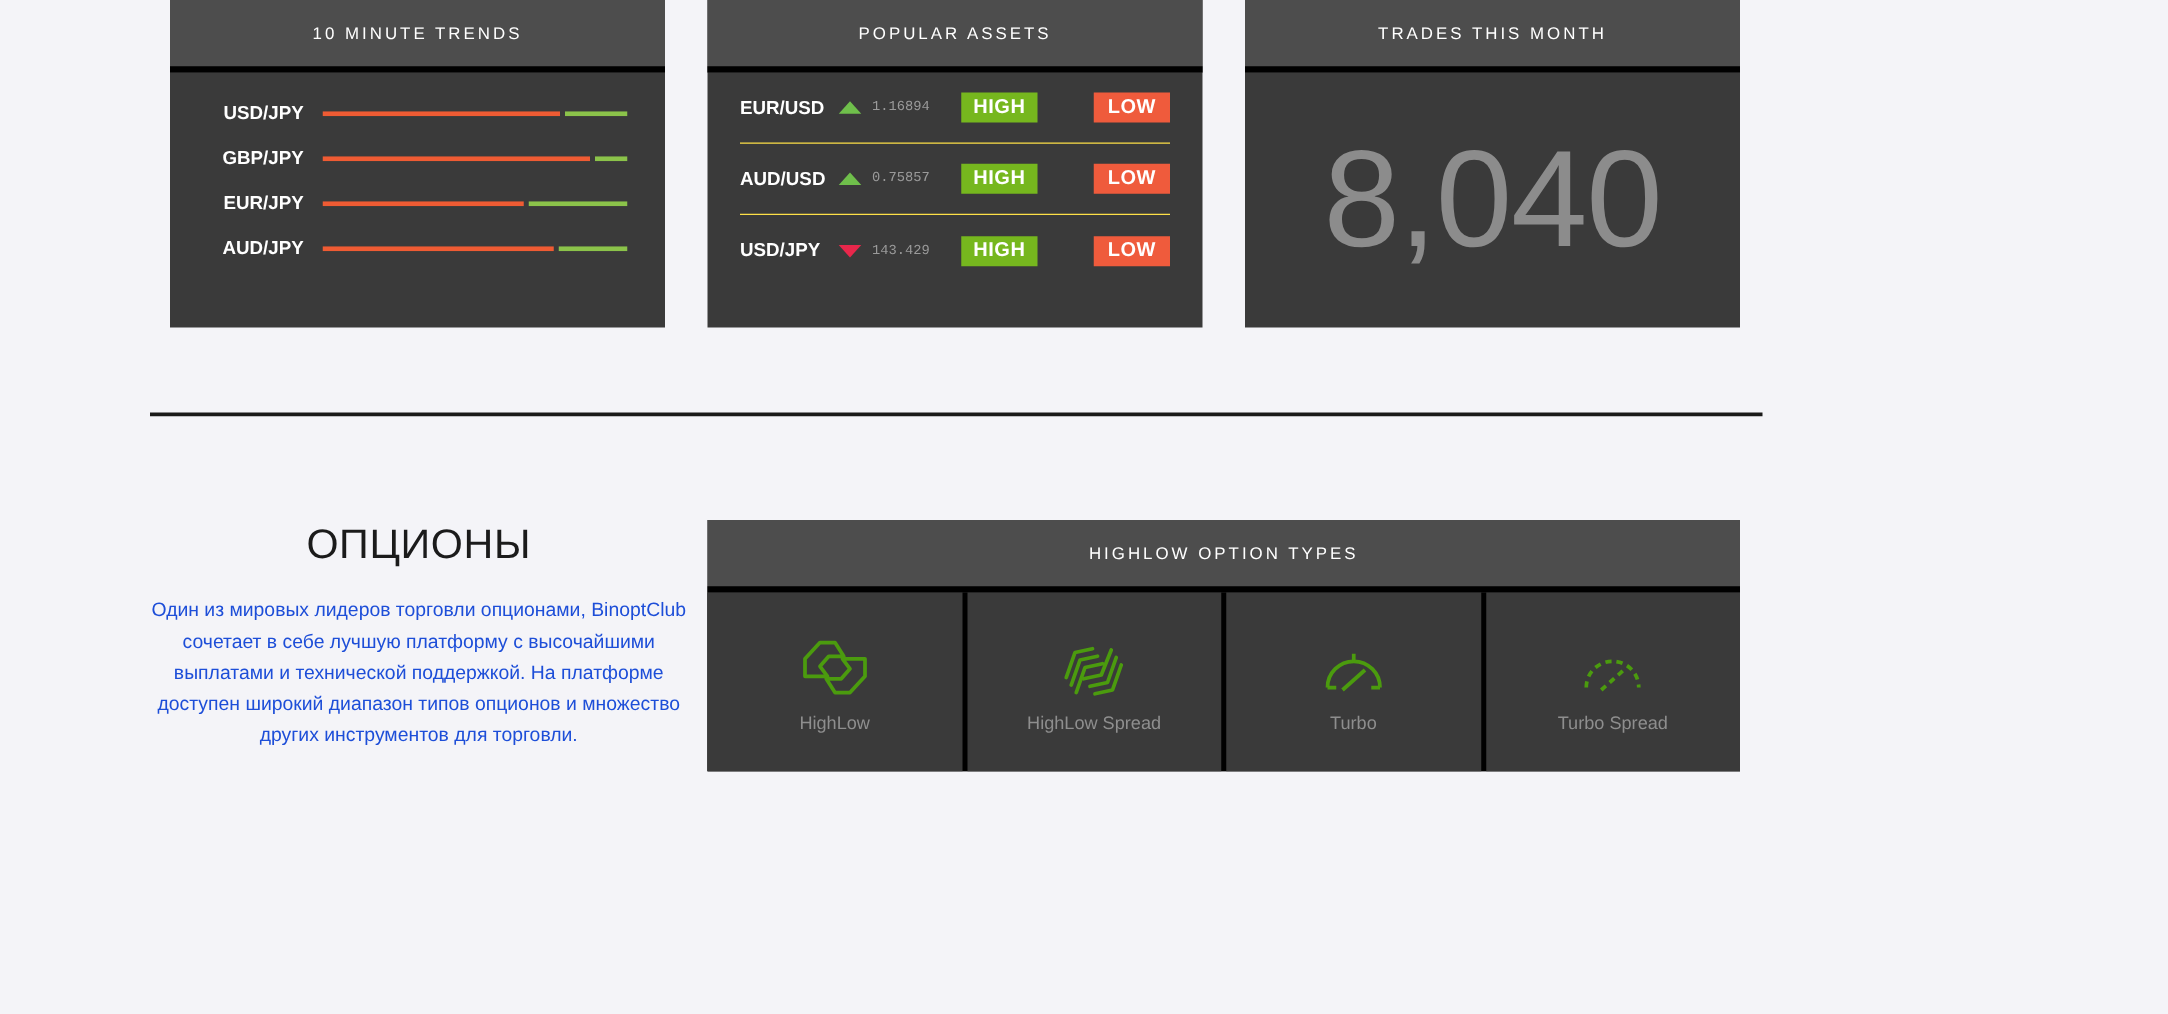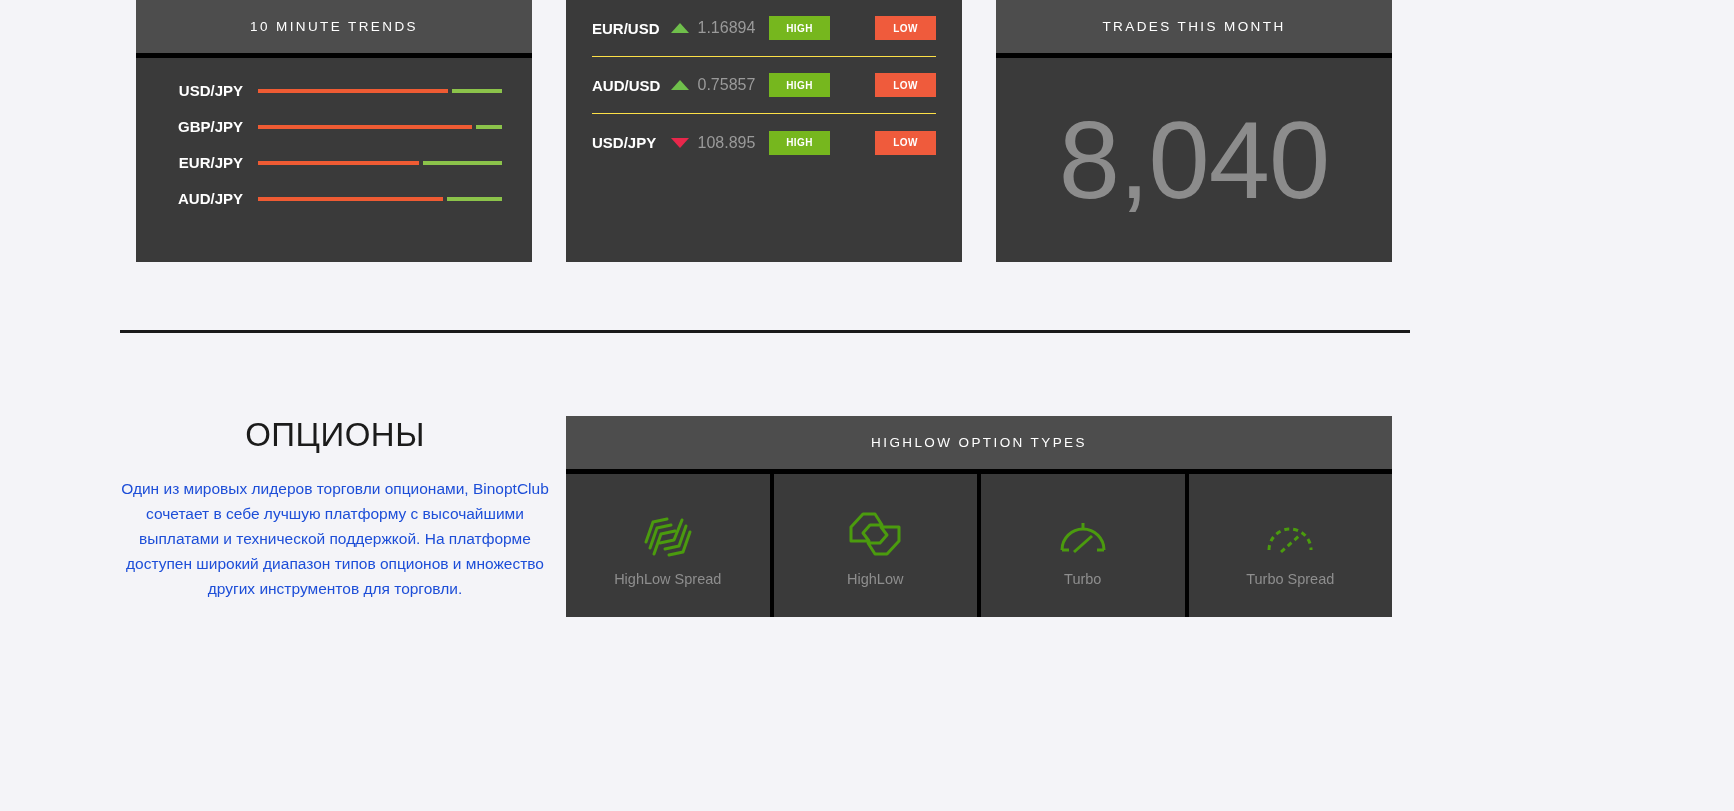--- a/index.html
+++ b/index.html
@@ -97,32 +97,33 @@
     border-right: 9px solid transparent;
     border-bottom: 10px solid #6fbf4b;
   }
   .arrow.down {
     border-left: 9px solid transparent;
     border-right: 9px solid transparent;
     border-top: 10px solid #e8274b;
   }
   .asset-price {
     color: #9a9a9a;
-    font-size: 16px;
+    font-size: 11px;
     width: 78px;
     white-space: nowrap;
+    font-family: Liberation Mono, monospace;
   }
   .asset-actions { margin-left: auto; display: flex; }
   .btn-high, .btn-low {
     width: 61px;
     height: 24px;
     display: flex;
     align-items: center;
     justify-content: center;
-    font-size: 10px;
+    font-size: 16px;
     font-weight: bold;
     color: #ffffff;
     letter-spacing: 0.4px;
     text-align: center;
   }
   .btn-high { background: #76b71e; }
   .btn-low  { background: #ef5b3c; margin-left: 45px; }
 
   
   .trades-value {
@@ -243,20 +244,23 @@
               <span class="gap"></span>
               <span class="up" style="width:23%"></span>
             </span>
           </div>
 
         </div>
       </div>
     </div>
 
     <div class="card">
+      <div class="card-header">
+        <span class="title">POPULAR ASSETS</span>
+      </div>
       <div class="card-body">
         <div class="asset-list">
 
           <div class="asset-row">
             <span class="asset-name">EUR/USD</span>
             <span class="arrow up"></span>
             <span class="asset-price">1.16894</span>
             <span class="asset-actions">
               <span class="btn-high">HIGH</span>
               <span class="btn-low">LOW</span>
@@ -269,21 +273,21 @@
             <span class="asset-price">0.75857</span>
             <span class="asset-actions">
               <span class="btn-high">HIGH</span>
               <span class="btn-low">LOW</span>
             </span>
           </div>
 
           <div class="asset-row">
             <span class="asset-name">USD/JPY</span>
             <span class="arrow down"></span>
-            <span class="asset-price">108.895</span>
+            <span class="asset-price">143.429</span>
             <span class="asset-actions">
               <span class="btn-high">HIGH</span>
               <span class="btn-low">LOW</span>
             </span>
           </div>
 
         </div>
       </div>
     </div>
 
@@ -305,47 +309,47 @@
     <div class="intro">
       <h2>ОПЦИОНЫ</h2>
       <p>Один из мировых лидеров торговли опционами, BinoptClub сочетает в себе лучшую платформу с высочайшими выплатами и технической поддержкой. На платформе доступен широкий диапазон типов опционов и множество других инструментов для торговли.</p>
     </div>
 
     <div class="options-panel">
       <div class="card-header">
         <span class="title">HIGHLOW OPTION TYPES</span>
       </div>
       <div class="options-body">
+
+        <div class="option-cell">
+          <span class="option-icon">
+            <svg width="58" height="52" viewBox="0 0 58 52" fill="none" stroke="#4b9b0e" stroke-width="3" stroke-linejoin="round">
+              <path d="M5 33 L5 19 L17 6 L29 6 L36 17 L24 17 L17 25 L23 33 Z"></path>
+              <path d="M53 19 L53 33 L41 46 L29 46 L22 35 L34 35 L41 27 L35 19 Z"></path>
+            </svg>
+          </span>
+          <span class="option-label">HighLow</span>
+        </div>
 
         <div class="option-cell">
           <span class="option-icon">
             <svg width="58" height="52" viewBox="0 0 58 52" fill="none" stroke="#4b9b0e" stroke-width="3" stroke-linecap="round" stroke-linejoin="round">
               <path d="M7 34 L14 14 L28 11"></path>
               <path d="M11 40 L18 20 L32 17"></path>
               <path d="M15 46 L22 26 L36 23"></path>
               <path d="M26 41 L40 38 L47 18"></path>
               <path d="M30 47 L44 44 L51 24"></path>
               <path d="M21 35 L35 32 L43 12"></path>
             </svg>
           </span>
           <span class="option-label">HighLow Spread</span>
         </div>
 
         <div class="option-cell">
           <span class="option-icon">
-            <svg width="58" height="52" viewBox="0 0 58 52" fill="none" stroke="#4b9b0e" stroke-width="3" stroke-linejoin="round">
-              <path d="M5 33 L5 19 L17 6 L29 6 L36 17 L24 17 L17 25 L23 33 Z"></path>
-              <path d="M53 19 L53 33 L41 46 L29 46 L22 35 L34 35 L41 27 L35 19 Z"></path>
-            </svg>
-          </span>
-          <span class="option-label">HighLow</span>
-        </div>
-
-        <div class="option-cell">
-          <span class="option-icon">
             <svg width="58" height="52" viewBox="0 0 58 52" fill="none" stroke="#4b9b0e" stroke-width="3" stroke-linecap="butt">
               <path d="M8 42 A21 21 0 1 1 50 42"></path>
               <path d="M8 42 L15 42"></path>
               <path d="M50 42 L43 42"></path>
               <path d="M29 21 L29 15"></path>
               <path d="M20 44 L38 28"></path>
             </svg>
           </span>
           <span class="option-label">Turbo</span>
         </div>

